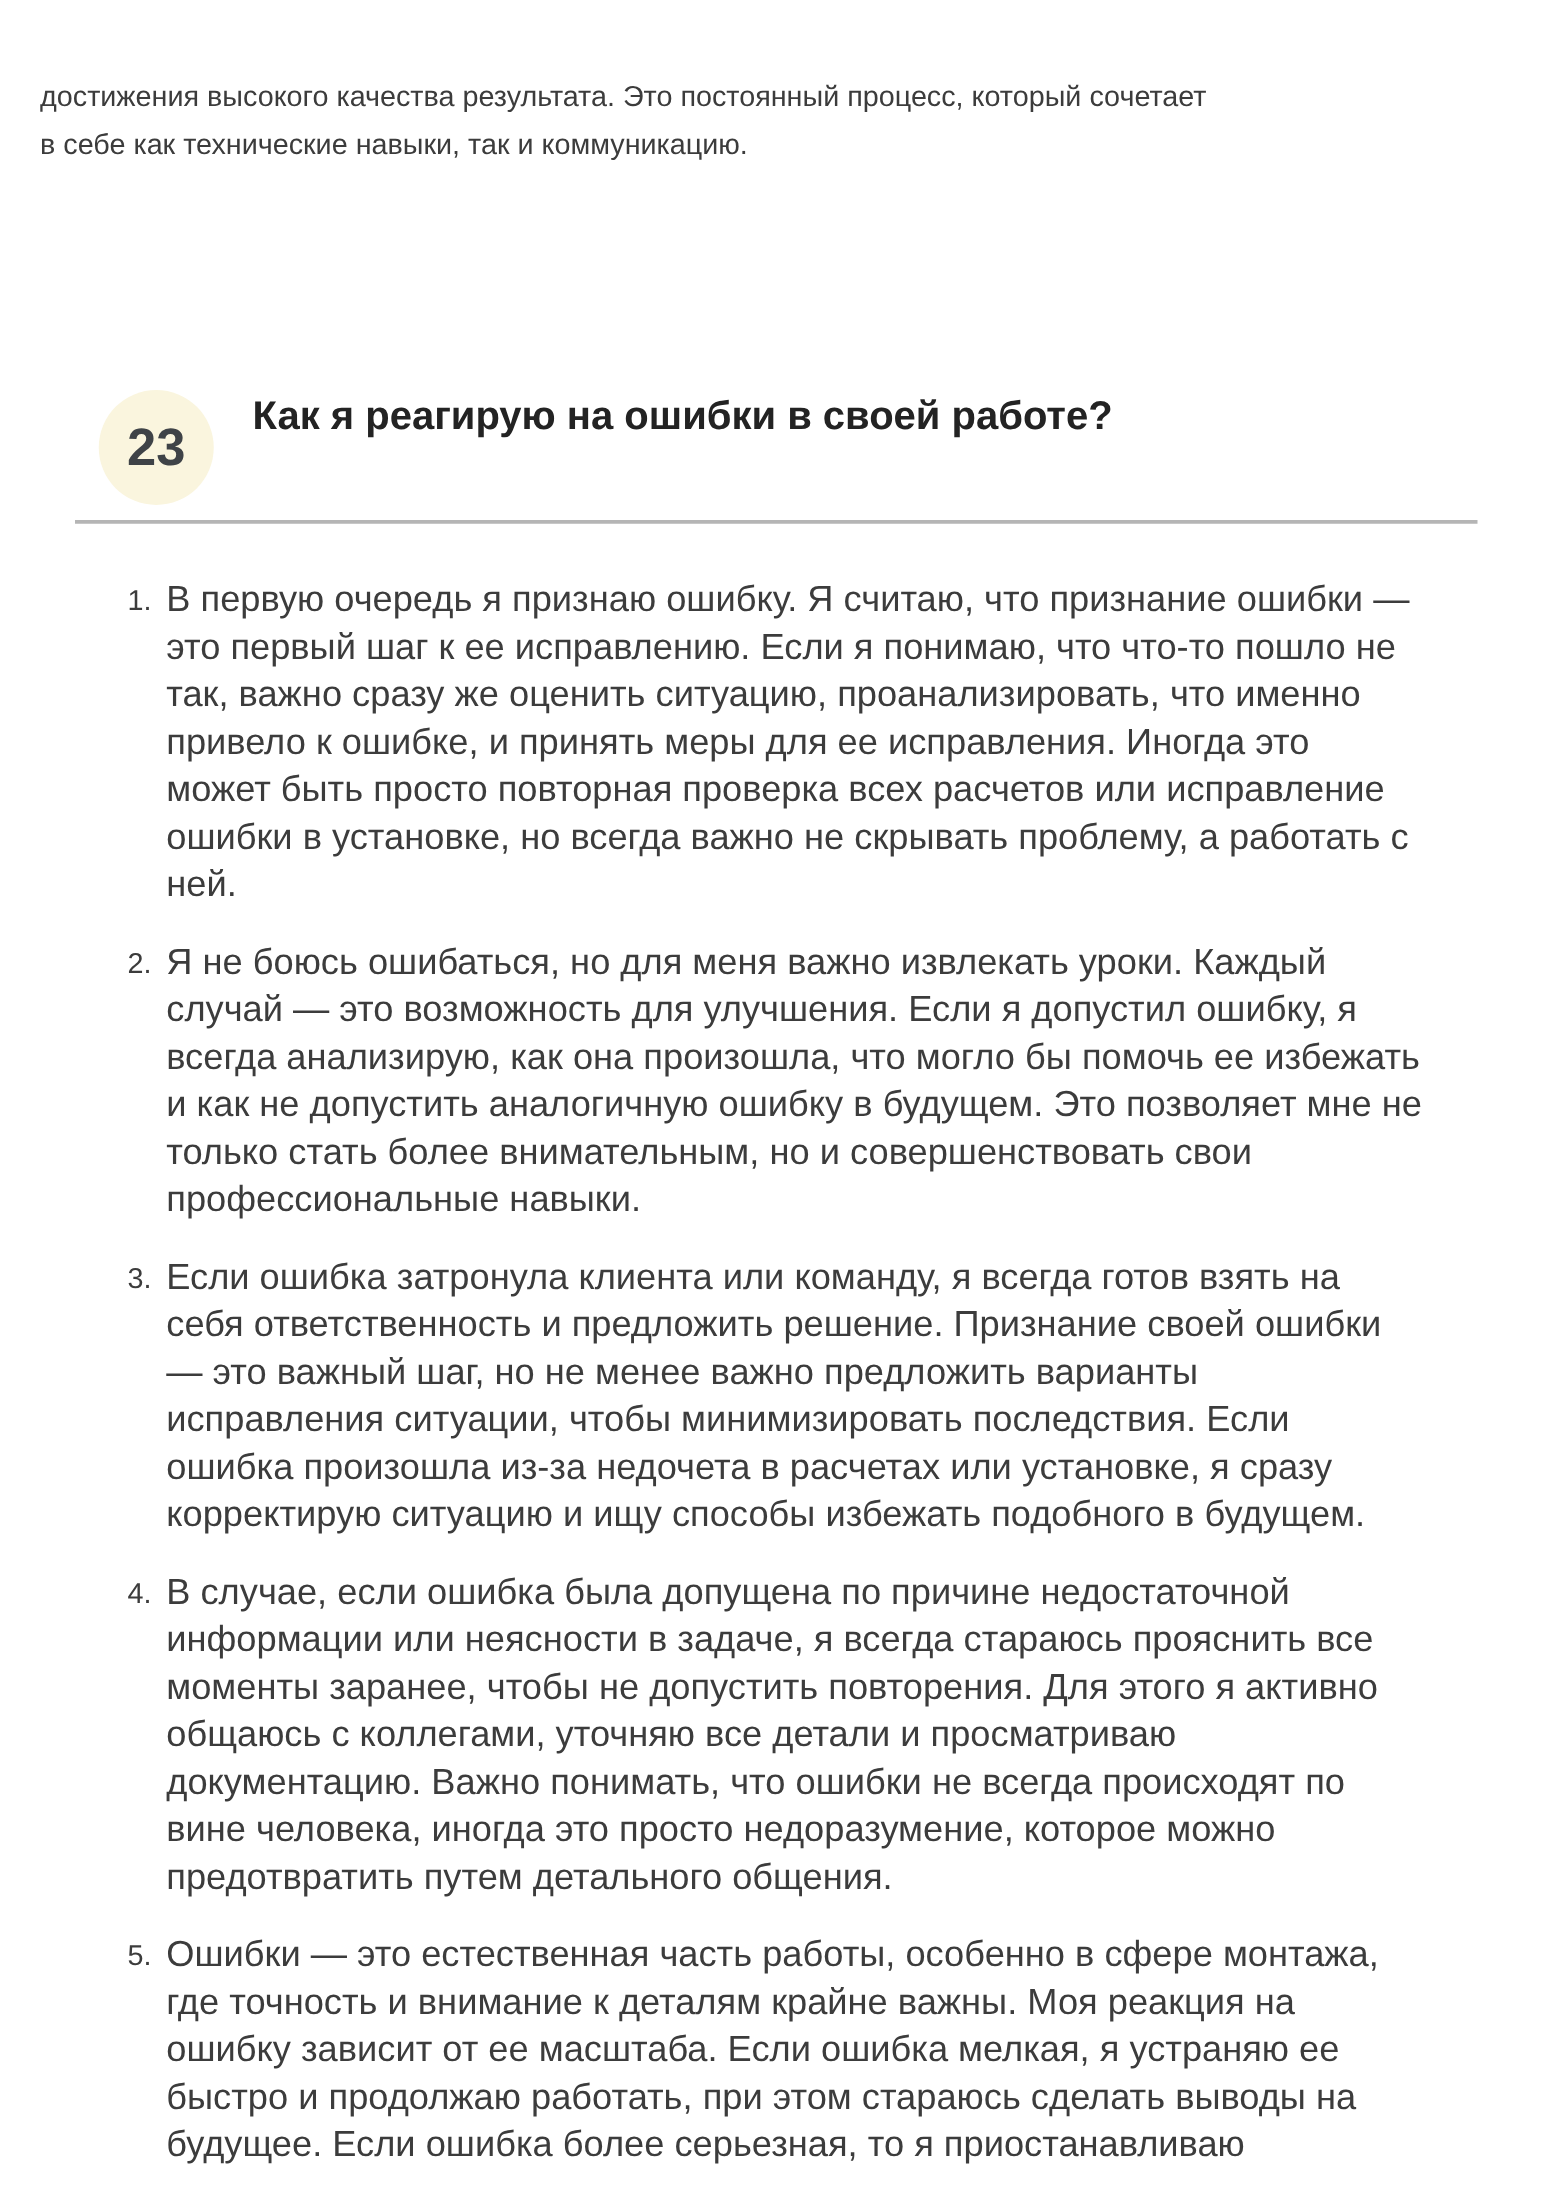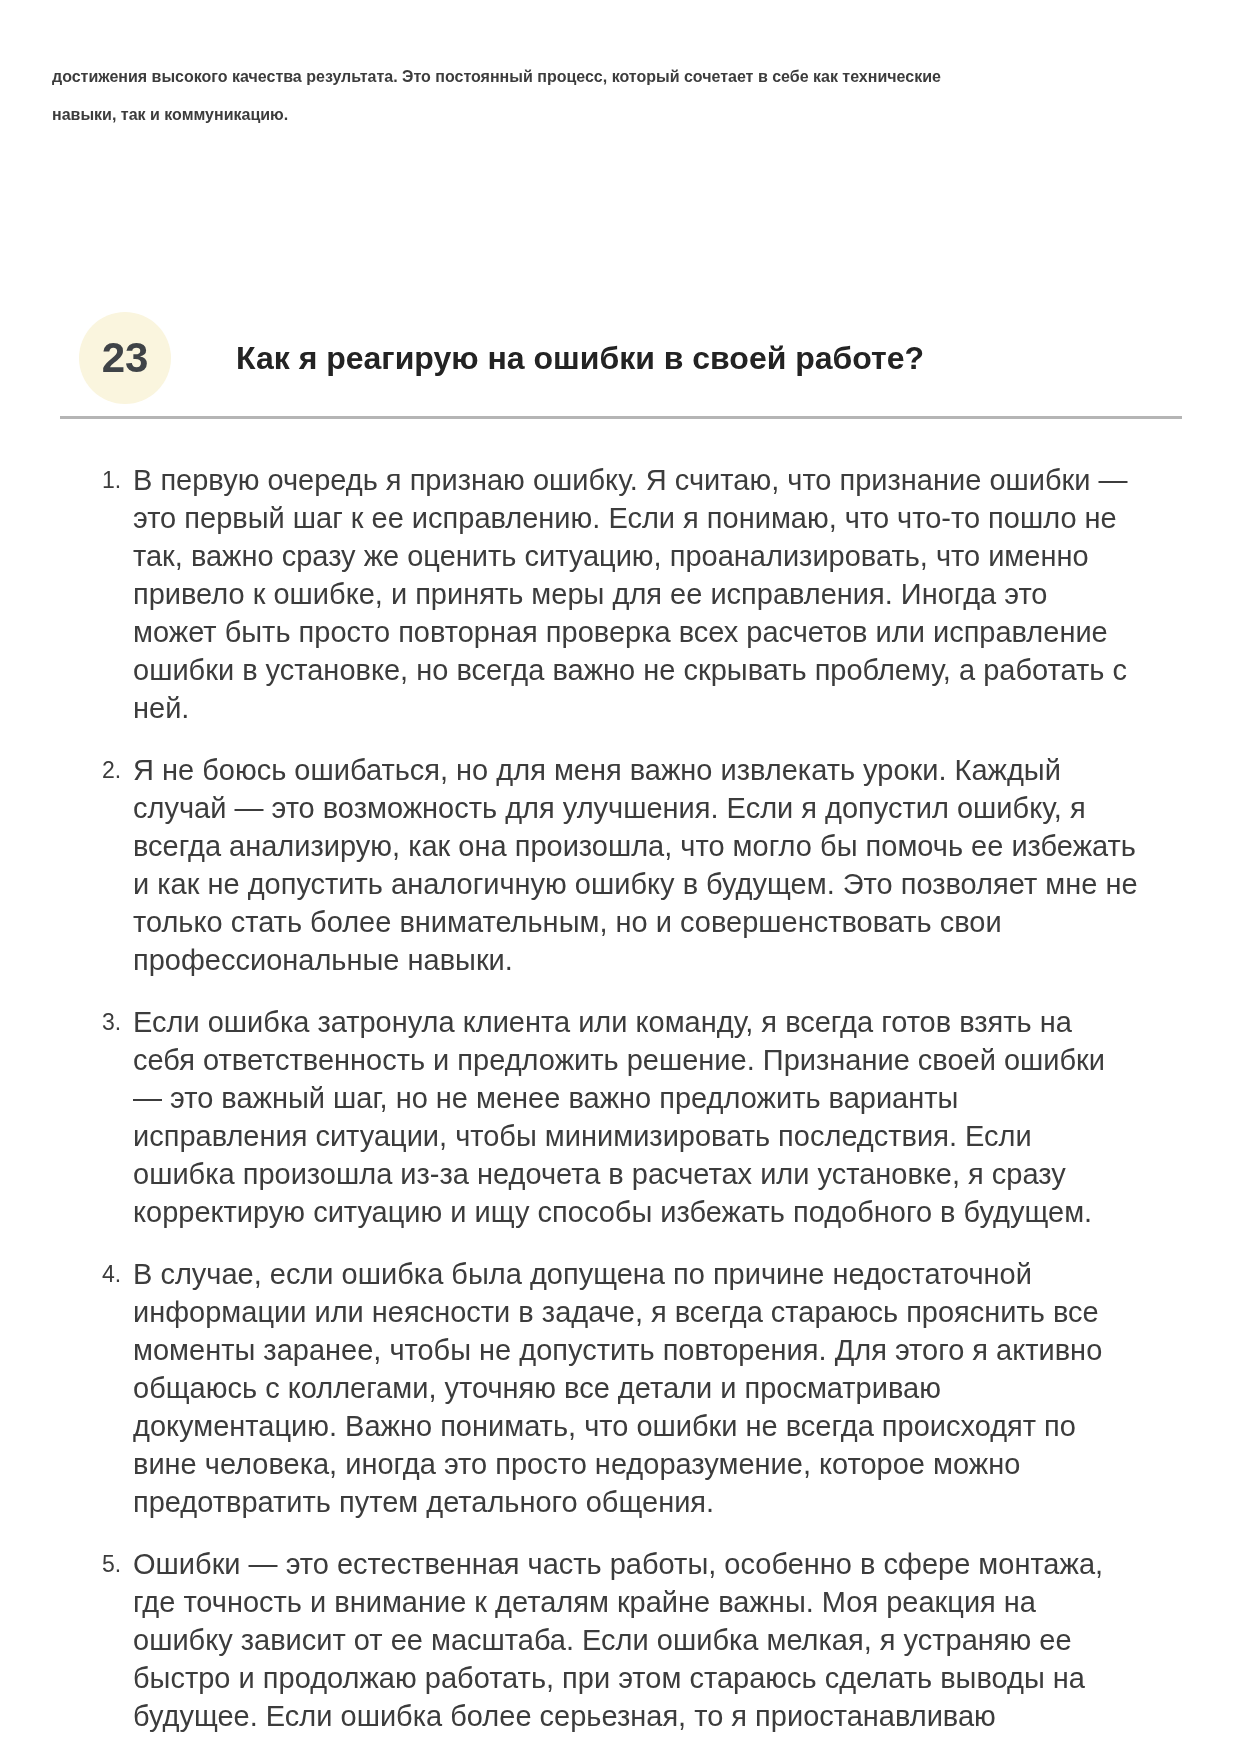--- a/index.html
+++ b/index.html
@@ -18,31 +18,30 @@
     overflow:hidden;
     font-family:"Liberation Sans","DejaVu Sans",sans-serif;
     color:var(--body-text);
   }
   .page{
     position:relative;
     width:1239px;
     height:1753px;
   }
   .intro{
-    margin:58px 0 0 52px;
+    margin:58px 0 0 32px;
     width:940px;
-    font-size:16px;
+    font-size:23px;
     line-height:38px;
-    font-weight:700;
+    font-weight:400;
   }
   .section-header{
     display:flex;
-    align-items:center;
+    align-items:flex-start;
     margin:178px 0 0 79px;
-    gap:34px;
   }
   .badge{
     flex:0 0 auto;
     width:92px;
     height:92px;
     border-radius:50%;
     background:var(--badge-bg);
     display:flex;
     align-items:center;
     justify-content:center;

